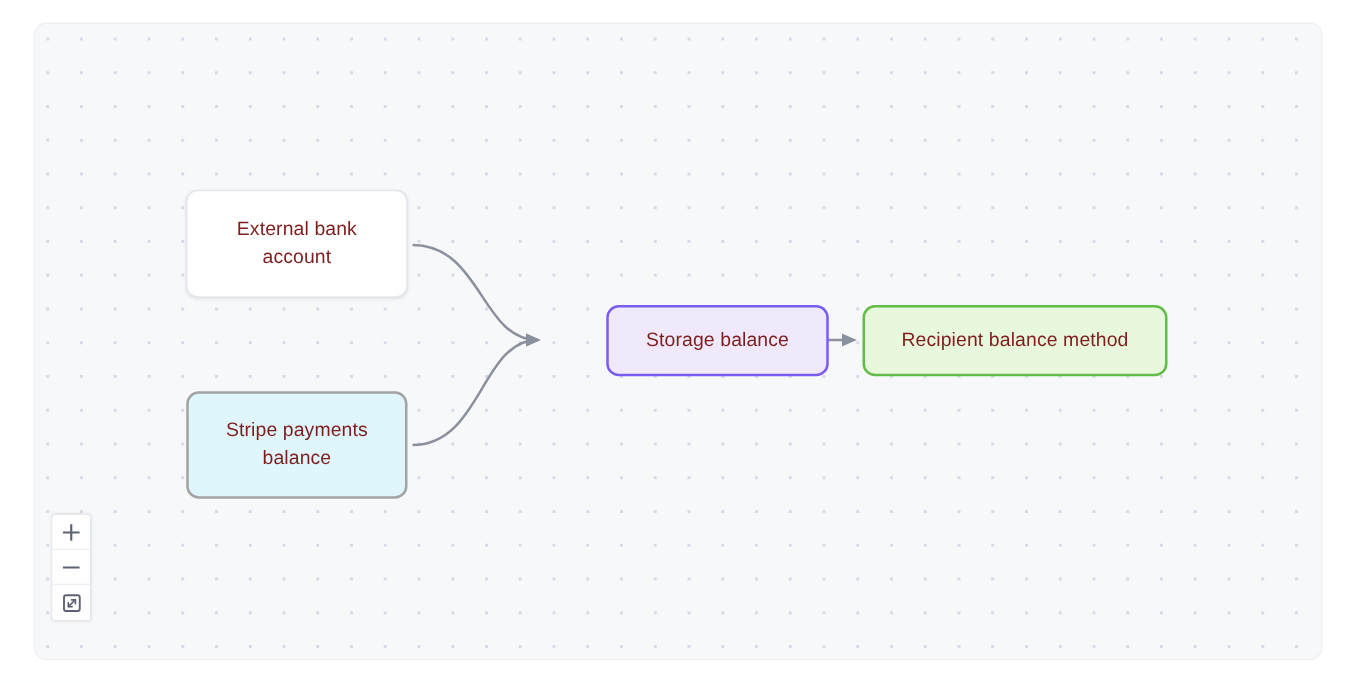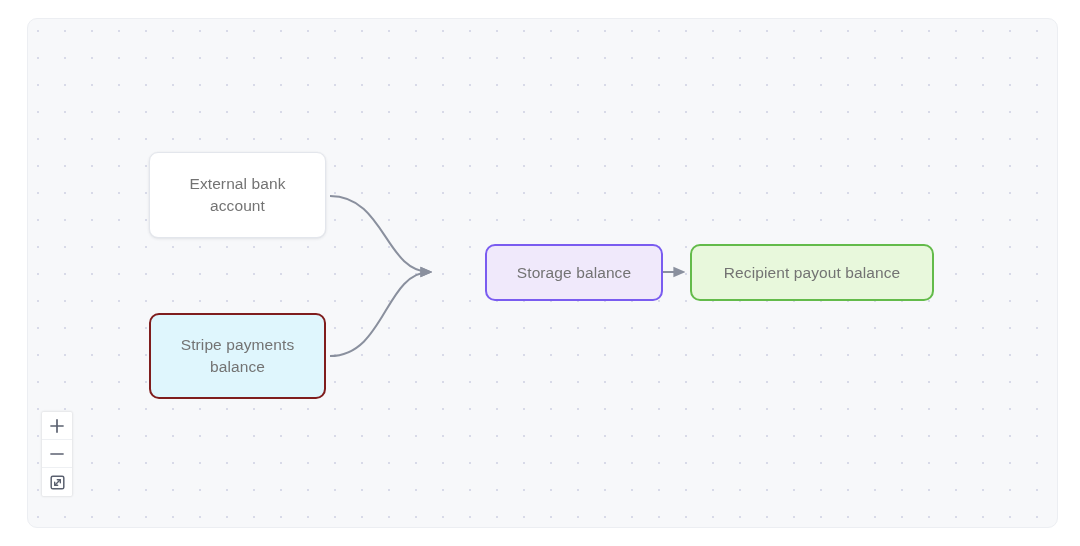--- a/index.html
+++ b/index.html
@@ -38,21 +38,21 @@
 
   .node {
     position: absolute;
     box-sizing: border-box;
     display: flex;
     align-items: center;
     justify-content: center;
     text-align: center;
     font-size: 15.5px;
     line-height: 1.42;
-    color: #737373;
+    color: #7f1d1d;
     letter-spacing: 0.1px;
     padding: 6px 14px;
     border-radius: 9px;
   }
 
   .node-external-bank {
     left: 149px;
     top: 152px;
     width: 177px;
     height: 86px;
@@ -60,21 +60,21 @@
     border: 1px solid #e3e6ec;
     box-shadow: 0 1px 3px rgba(40, 45, 70, 0.10), 0 0 0 0.5px rgba(40,45,70,0.02);
   }
 
   .node-stripe-balance {
     left: 149px;
     top: 313px;
     width: 177px;
     height: 86px;
     background: #dff6fd;
-    border: 2px solid #7f1d1d;
+    border: 2px solid #a3a3a3;
     border-radius: 10px;
   }
 
   .node-storage-balance {
     left: 437px;
     top: 244px;
     width: 178px;
     height: 57px;
     background: #f0e9fb;
     border: 2px solid #7a5cf0;
@@ -143,21 +143,21 @@
 
 <div class="node node-stripe-balance">
   <span>Stripe payments balance</span>
 </div>
 
 <div class="node node-storage-balance">
   <span>Storage balance</span>
 </div>
 
 <div class="node node-recipient-payout">
-  <span>Recipient payout balance</span>
+  <span>Recipient balance method</span>
 </div>
 
 <div id="controls">
   <button class="ctrl-btn">
     <span>
       <svg width="14" height="14" viewBox="0 0 14 14">
         <path d="M7 1.2 L7 12.8 M1.2 7 L12.8 7" stroke="#5b6170" stroke-width="1.7" stroke-linecap="square"></path>
       </svg>
     </span>
   </button>

